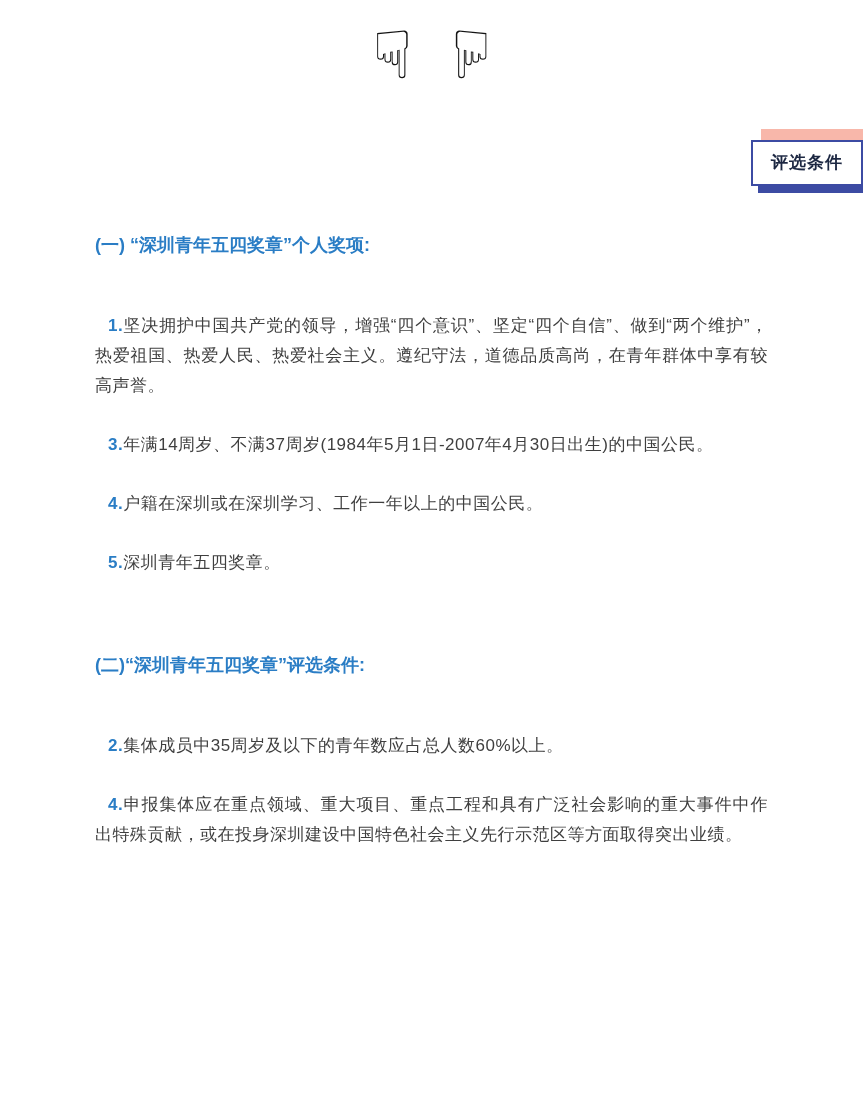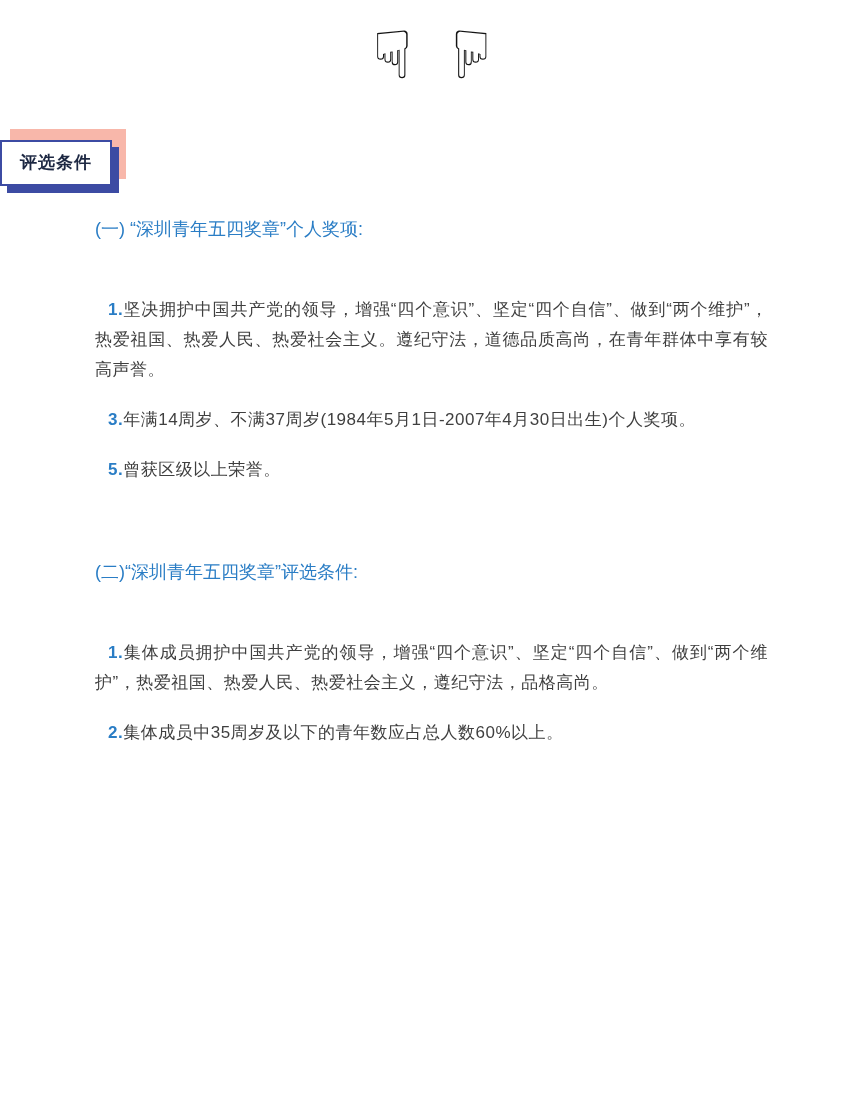--- a/index.html
+++ b/index.html
@@ -24,21 +24,21 @@
   .hand {
     font-family: "DejaVu Sans", sans-serif;
     font-size: 66px;
     line-height: 76px;
     color: var(--hand-color, #141414);
   }
   .hand.flip { transform: scaleX(-1); }
 
   .badge-wrap {
     display: flex;
-    justify-content: flex-start;
+    justify-content: flex-end;
     margin-top: 46px;
   }
   .badge {
     position: relative;
     background: #ffffff;
     border: 2px solid var(--badge-border, #3c4ba3);
     padding: 11px 18px;
     font-size: 17px;
     font-weight: bold;
     line-height: 20px;
@@ -47,28 +47,28 @@
     box-shadow: 7px 7px 0 0 var(--badge-navy, #3c4ba3),
                 12px -9px 0 2px var(--badge-pink, #f8b7aa);
   }
 
   .content {
     margin: 0 95px;
   }
   .sec-heading {
     color: var(--heading-color, #2a7dc5);
     font-size: 18px;
-    font-weight: normal;
+    font-weight: bold;
     line-height: 30px;
-    margin: 28px 0 51px 0;
+    margin: 44px 0 51px 0;
   }
   .sec-heading.second { margin-top: 72px; }
 
   .para {
-    margin: 20px 0 0 0;
+    margin: 29px 0 0 0;
     font-size: 17px;
     line-height: 30px;
     color: var(--body-color, #3f3f3f);
     text-align: justify;
     text-indent: 13px;
     letter-spacing: 0.5px;
   }
   .para .num {
     color: var(--num-color, #2a7dc5);
     font-weight: bold;
@@ -86,20 +86,21 @@
 
   <div class="badge-wrap">
     <div class="badge">
       <span>评选条件</span>
     </div>
   </div>
 
   <div class="content" id="content">
       <div class="sec-heading">(一) “深圳青年五四奖章”个人奖项:</div>
       <p class="para"><span class="num">1.</span><span>坚决拥护中国共产党的领导，增强“四个意识”、坚定“四个自信”、做到“两个维护”，热爱祖国、热爱人民、热爱社会主义。遵纪守法，道德品质高尚，在青年群体中享有较高声誉。</span></p>
-      <p class="para"><span class="num">3.</span><span>年满14周岁、不满37周岁(1984年5月1日-2007年4月30日出生)个人奖项。</span></p>
-      <p class="para"><span class="num">5.</span><span>曾获区级以上荣誉。</span></p>
+      <p class="para"><span class="num">3.</span><span>年满14周岁、不满37周岁(1984年5月1日-2007年4月30日出生)的中国公民。</span></p>
+      <p class="para"><span class="num">4.</span><span>户籍在深圳或在深圳学习、工作一年以上的中国公民。</span></p>
+      <p class="para"><span class="num">5.</span><span>深圳青年五四奖章。</span></p>
       <div class="sec-heading second">(二)“深圳青年五四奖章”评选条件:</div>
-      <p class="para"><span class="num">1.</span><span>集体成员拥护中国共产党的领导，增强“四个意识”、坚定“四个自信”、做到“两个维护”，热爱祖国、热爱人民、热爱社会主义，遵纪守法，品格高尚。</span></p>
       <p class="para"><span class="num">2.</span><span>集体成员中35周岁及以下的青年数应占总人数60%以上。</span></p>
+      <p class="para"><span class="num">4.</span><span>申报集体应在重点领域、重大项目、重点工程和具有广泛社会影响的重大事件中作出特殊贡献，或在投身深圳建设中国特色社会主义先行示范区等方面取得突出业绩。</span></p>
     </div>
 
 </div>
 
 </body></html>

